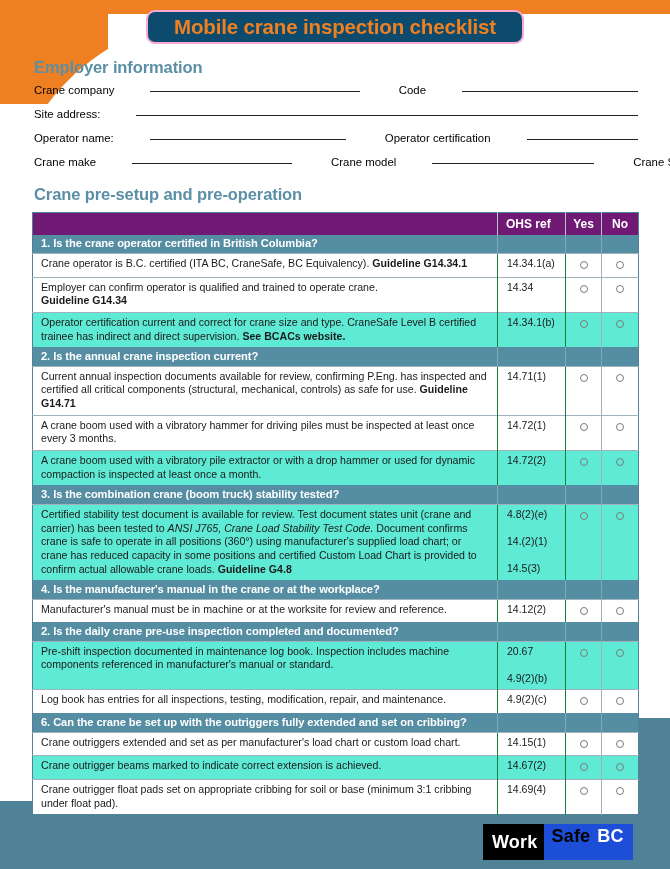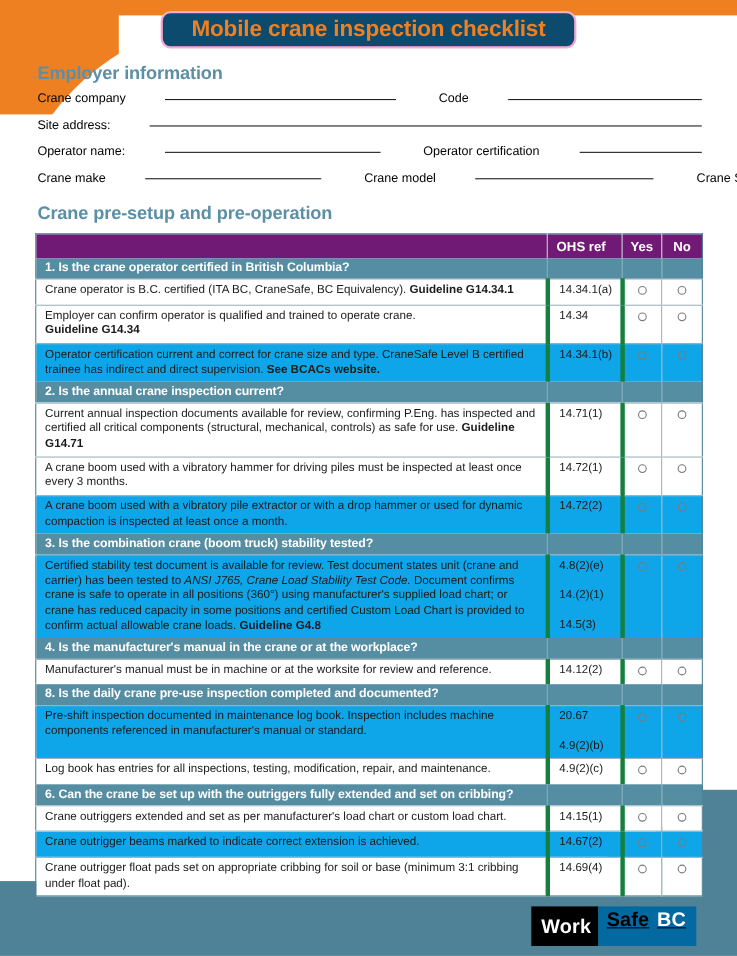--- a/index.html
+++ b/index.html
@@ -143,37 +143,37 @@
     padding: 1px 8px 2px 8px;
     letter-spacing: -0.1px;
     border-right: 1px solid #7fa9ba;
   }
   tr.section-row td.sec-pad { border-right: 1px solid #7fa9ba; }
   tr.section-row td.sec-pad-last { border-right: none; }
 
   tr.item-row td {
     padding: 3px 8px 4px 8px;
     border-top: 1px solid #9fb3bd;
-    border-right: 4px solid #15803d;
+    border-right: 1px solid #15803d;
     vertical-align: top;
     line-height: 1.29;
     color: #1a1a1a;
   }
   tr.item-row td.ref {
     font-size: 10.5px;
     white-space: pre-line;
     padding-left: 9px;
   }
   tr.item-row td.yn {
     border-right: 1px solid #9fb3bd;
     text-align: center;
     padding-top: 5px;
   }
   tr.item-row td.yn-last { border-right: none; }
-  tr.item-row.alt td { background: #0ea5e9; }
+  tr.item-row.alt td { background: #5eead4; }
   tr.item-row.plain td { background: #ffffff; }
 
   .radio {
     display: inline-block;
     width: 8px; height: 8px;
     border: 1px solid #7b7b7b;
     border-radius: 50%;
     background: transparent;
   }
   .ital { font-style: italic; }
@@ -215,27 +215,26 @@
   .wsbc-black {
     background: #000000;
     color: #ffffff;
     display: flex; align-items: center;
     padding: 0 7px 0 9px;
     font-weight: bold;
     font-size: 18px;
     letter-spacing: 0.2px;
   }
   .wsbc-orange {
-    background: #0369a1;
+    background: #1d4ed8;
     display: flex; align-items: center;
     padding: 0 9px 12px 7px;
     font-weight: bold;
     font-size: 18px;
     letter-spacing: 0.2px;
-    text-decoration: underline;
   }
   .wsbc-safe { color: #000000; margin-right: 7px; }
   .wsbc-bc   { color: #ffffff; }
 </style>
 </head>
 <body>
 
 <div class="top-band"></div>
 <div class="corner-orange"></div>
 <div class="corner-white-swoop"></div>
@@ -366,21 +365,21 @@
         <td class="sec-pad"></td>
         <td class="sec-pad-last"></td>
       </tr>
       <tr class="item-row plain">
         <td class="desc">Manufacturer's manual must be in machine or at the worksite for review and reference.</td>
         <td class="ref">14.12(2)</td>
         <td class="yn"><span class="radio"></span></td>
         <td class="yn yn-last"><span class="radio"></span></td>
       </tr>
       <tr class="section-row">
-        <td>8. Is the daily crane pre-use inspection completed and documented?</td>
+        <td>2. Is the daily crane pre-use inspection completed and documented?</td>
         <td class="sec-pad"></td>
         <td class="sec-pad"></td>
         <td class="sec-pad-last"></td>
       </tr>
       <tr class="item-row alt">
         <td class="desc">Pre-shift inspection documented in maintenance log book. Inspection includes machine components referenced in manufacturer's manual or standard.</td>
         <td class="ref">20.67
 
 4.9(2)(b)</td>
         <td class="yn"><span class="radio"></span></td>

